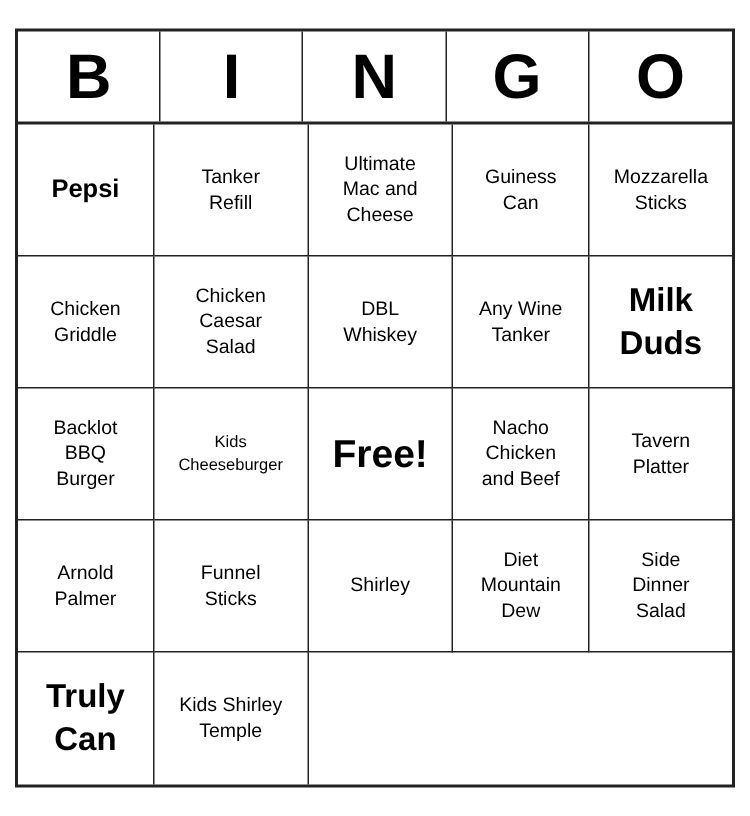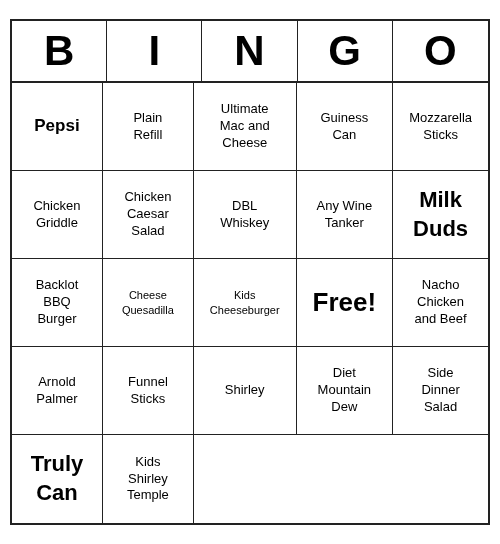--- a/index.html
+++ b/index.html
@@ -84,21 +84,21 @@
       <div class="bingo-header-cell">I</div>
       <div class="bingo-header-cell">N</div>
       <div class="bingo-header-cell">G</div>
       <div class="bingo-header-cell">O</div>
     </div>
   <div class="bingo-grid">
   <div class="bingo-cell">
         <span class="cell-text medium">Pepsi</span>
       </div>
       <div class="bingo-cell">
-        <span class="cell-text">Plain Refill</span>
+        <span class="cell-text">Tanker Refill</span>
       </div>
       <div class="bingo-cell">
         <span class="cell-text">Ultimate Mac and Cheese</span>
       </div>
       <div class="bingo-cell">
         <span class="cell-text">Guiness Can</span>
       </div>
       <div class="bingo-cell">
         <span class="cell-text">Mozzarella Sticks</span>
       </div>
@@ -114,30 +114,30 @@
       <div class="bingo-cell">
         <span class="cell-text">Any Wine Tanker</span>
       </div>
       <div class="bingo-cell">
         <span class="cell-text large">Milk Duds</span>
       </div>
       <div class="bingo-cell">
         <span class="cell-text">Backlot BBQ Burger</span>
       </div>
       <div class="bingo-cell">
-        <span class="cell-text small">Cheese Quesadilla</span>
-      </div>
-      <div class="bingo-cell">
         <span class="cell-text small">Kids Cheeseburger</span>
       </div>
       <div class="bingo-cell">
         <span class="cell-text free">Free!</span>
       </div>
       <div class="bingo-cell">
         <span class="cell-text">Nacho Chicken and Beef</span>
+      </div>
+      <div class="bingo-cell">
+        <span class="cell-text">Tavern Platter</span>
       </div>
       <div class="bingo-cell">
         <span class="cell-text">Arnold Palmer</span>
       </div>
       <div class="bingo-cell">
         <span class="cell-text">Funnel Sticks</span>
       </div>
       <div class="bingo-cell">
         <span class="cell-text">Shirley</span>
       </div>

